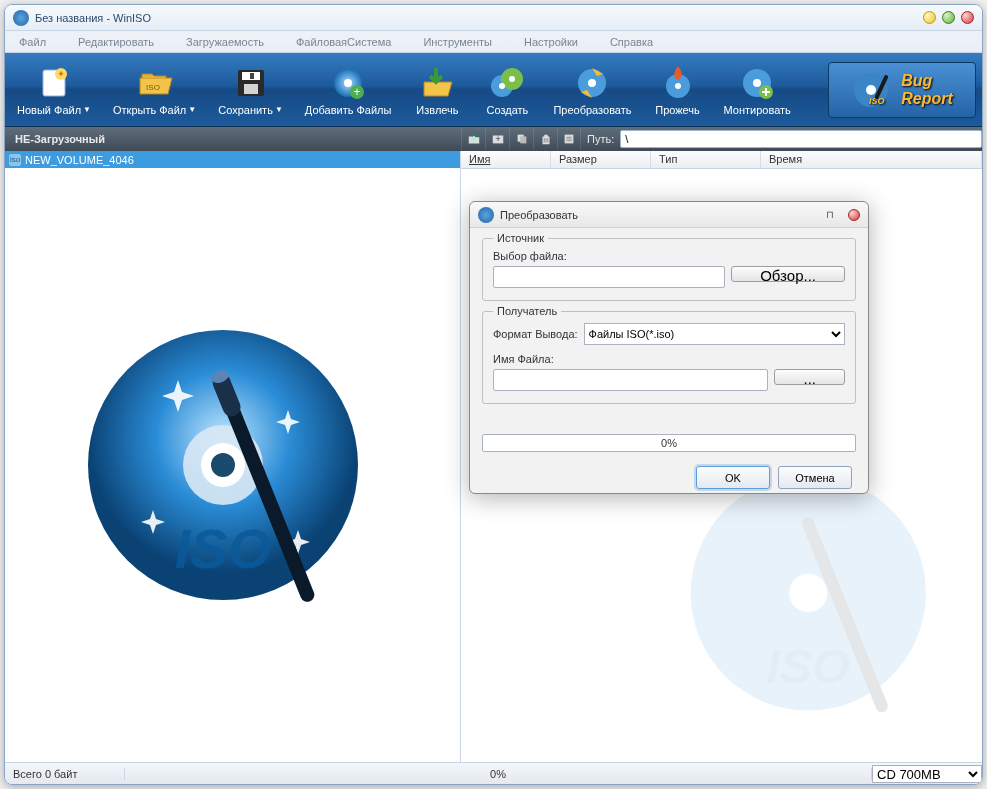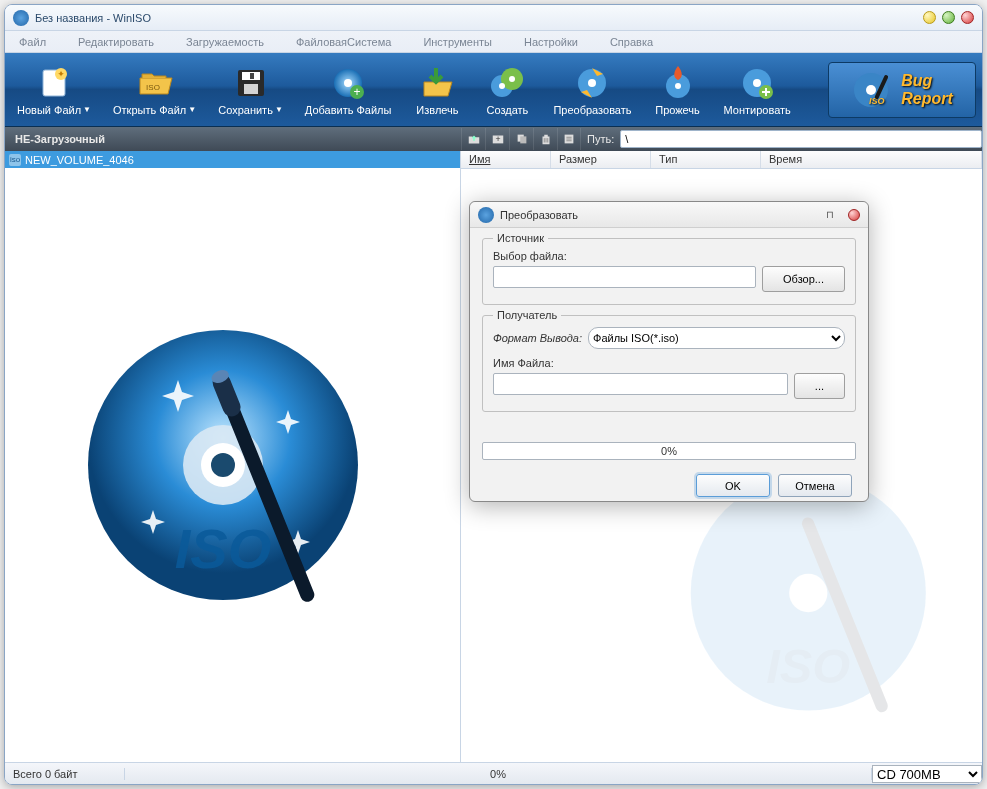--- a/index.html
+++ b/index.html
@@ -45,24 +45,24 @@
 .dialog-title .ico { width: 16px; height: 16px; background: radial-gradient(circle, #5ba3e0, #2165a7); border-radius: 50%; margin-right: 6px; }
 .dialog-title .txt { font-size: 11px; color: #333; flex: 1; }
 .dialog-title .minic { width: 12px; font-size: 10px; cursor: pointer; color: #555; margin-right: 10px; }
 .dialog-title .closeic { width: 12px; height: 12px; background: radial-gradient(circle at 30% 30%, #ffd4d4, #d63a3a); border: 1px solid #a02424; border-radius: 50%; cursor: pointer; }
 .dialog-body { padding: 10px 12px; }
 .fieldset { border: 1px solid #c0c0c0; border-radius: 3px; padding: 10px 10px 12px 10px; margin-bottom: 10px; }
 .fieldset-legend { font-size: 11px; color: #333; padding: 0 4px; background: #f2f2f2; margin-top: -17px; margin-bottom: 6px; width: fit-content; }
 .fl { font-size: 11px; color: #333; display: block; margin-bottom: 4px; }
 .inputrow { display: flex; gap: 6px; }
 .inputrow input, .inputrow select { flex: 1; height: 22px; border: 1px solid #aab3bd; border-radius: 2px; font-size: 11px; padding: 0 4px; background: #fff; }
-.btnsmall { height: 26px; padding: 0 20px; font-size: 11px; background: linear-gradient(to bottom, #fdfdfd, #e4e4e4); border: 1px solid #9e9e9e; border-radius: 3px; cursor: pointer; }
+.btnsmall { height: 16px; padding: 0 28px; font-size: 15px; background: linear-gradient(to bottom, #fdfdfd, #e4e4e4); border: 1px solid #9e9e9e; border-radius: 3px; cursor: pointer; }
 .formatrow { display: flex; align-items: center; gap: 6px; margin-bottom: 8px; }
-.formatrow label { font-size: 11px; color: #333; font-style: italic; }
-.formatrow select { flex: 1; height: 22px; border: 1px solid #aab3bd; border-radius: 10px; font-size: 11px; background: #fff; }
+.formatrow label { font-size: 11px; color: #333; }
+.formatrow select { flex: 1; height: 22px; border: 1px solid #aab3bd; border-radius: 0; font-size: 11px; background: #fff; }
 .progress { height: 18px; border: 1px solid #aab3bd; border-radius: 2px; background: #fff; display: flex; align-items: center; justify-content: center; font-size: 11px; color: #333; margin: 10px 12px 0 12px; }
 .dialog-buttons { display: flex; justify-content: flex-end; gap: 8px; padding: 14px 16px 4px 12px; }
 .dlgbtn { width: 74px; height: 23px; font-size: 11px; border: 1px solid #8fa4ba; border-radius: 3px; background: linear-gradient(to bottom, #fdfdfd, #e4e9ef); cursor: pointer; }
 .dlgbtn.primary { border: 1px solid #5b9dd8; box-shadow: 0 0 0 2px rgba(91,157,216,.3); }
 .statusbar { height: 22px; background: linear-gradient(to bottom, #f4f6fa, #e4e9f0); border-top: 1px solid #c8d5e5; display: flex; align-items: center; font-size: 11px; color: #333; }
 .statusbar .sb1 { width: 120px; padding: 0 8px; border-right: 1px solid #c8d5e5; }
 .statusbar .sb2 { flex: 1; text-align: center; border-right: 1px solid #c8d5e5; }
 .statusbar .sb3 { width: 110px; }
 .statusbar select { width: 100%; height: 18px; font-size: 13px; border: 1px solid #aab3bd; background: #fff; }
 </style>

